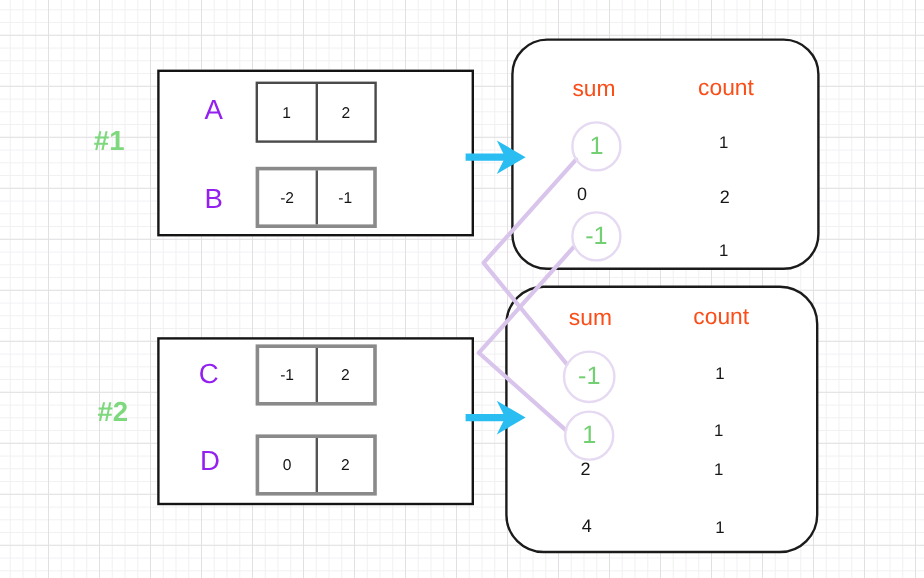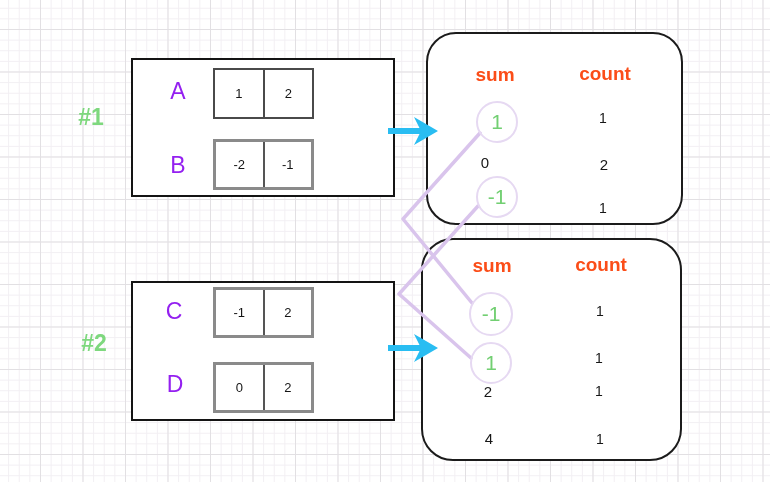--- a/index.html
+++ b/index.html
@@ -20,21 +20,21 @@
   .arr-name{color:var(--array_purple);font-size:23px;font-weight:500;}
   .rect{position:absolute;background:#fff;border:2px solid #141414;}
   .rrect{position:absolute;background:#fff;border:2px solid #1b1b1b;}
   .cells{position:absolute;display:flex;background:#fff;box-sizing:border-box;}
   .cells .cell{flex:1;display:flex;align-items:center;justify-content:center;
     font-size:13px;color:#141414;}
   .cells.dark{border:2.5px solid #4a4a4a;}
   .cells.dark .cell:first-child{border-right:2px solid #4a4a4a;}
   .cells.gray{border:3px solid #8a8a8a;}
   .cells.gray .cell:first-child{border-right:2px solid #555555;}
-  .hdr{color:var(--header_orange);font-size:19px;font-weight:700;}
+  .hdr{color:var(--header_orange);font-size:19px;font-weight:400;}
   .sum-green{color:var(--value_green);font-size:21px;font-weight:400;}
   .num{color:#161616;font-size:15px;}
   .cnt{color:#161616;font-size:14px;}
   .overlay{position:absolute;left:0;top:0;pointer-events:none;}
   .overlay .conn{stroke:var(--connector_lavender);stroke-width:3.5;fill:none;
     stroke-linecap:round;stroke-linejoin:round;}
   .overlay .hcircle{stroke:var(--circle_lavender);stroke-width:2;fill:none;}
   .overlay .shaft{stroke:var(--arrow_blue);stroke-width:6;fill:none;}
   .overlay .head{fill:var(--arrow_blue);stroke:none;}
 </style>

